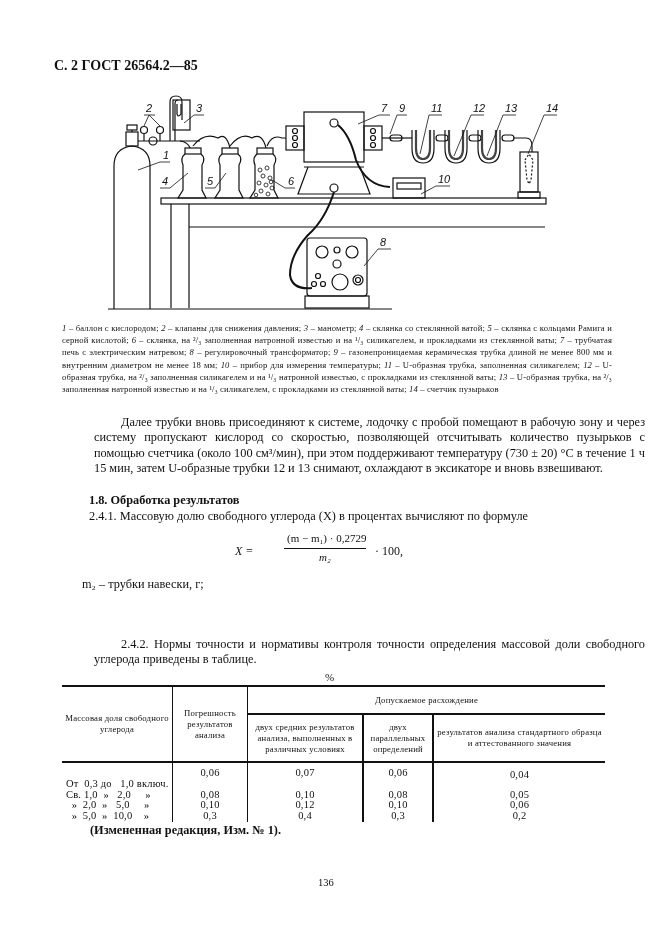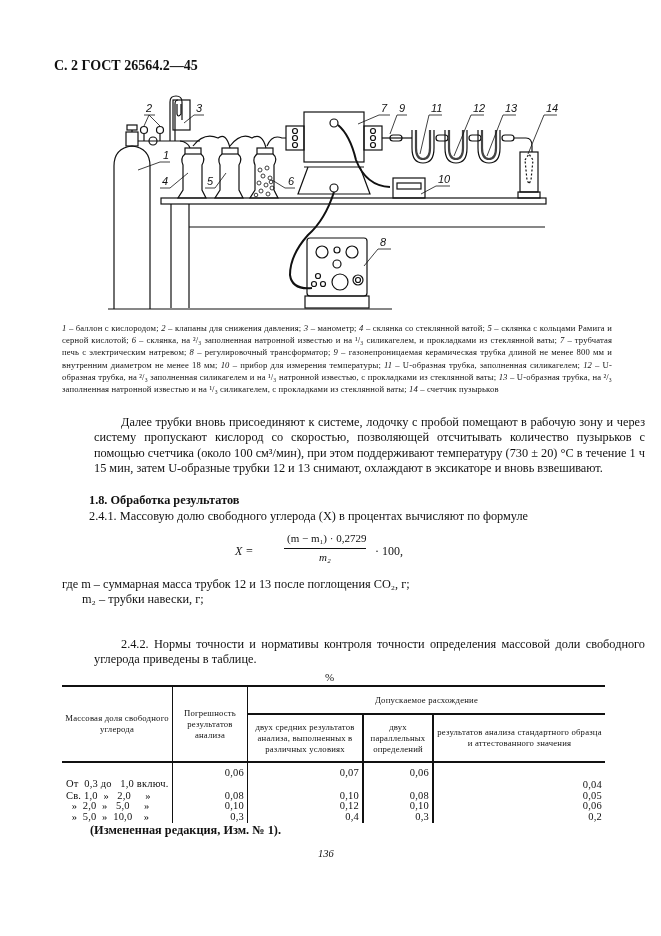--- a/index.html
+++ b/index.html
@@ -22,33 +22,33 @@
   .formula .bar { position: absolute; left: 49px; top: 16px; width: 82px; border-top: 1.3px solid #111; }
   .formula .den { position: absolute; left: 84px; top: 19px; font-size: 11px; font-style: italic; }
   .formula .tail { position: absolute; left: 140px; top: 12px; }
   .defs { left: 62px; top: 577px; font-size: 12.3px; line-height: 15px; }
   .defs div { white-space: nowrap; }
   .p242 { top: 637px; }
   .pct { left: 325px; top: 671px; font-size: 11px; }
   table.norms { position: absolute; left: 62px; top: 685px; width: 543px; border-collapse: collapse;
                 font-size: 8.7px; letter-spacing: 0.2px; }
   table.norms th { font-weight: normal; text-align: center; vertical-align: middle; line-height: 11px; padding: 2px 3px; }
-  table.norms td { text-align: right; font-size: 10.5px; line-height: 10.7px; padding: 0 3px; vertical-align: top; }
+  table.norms td { text-align: center; font-size: 10.5px; line-height: 10.7px; padding: 0 3px; vertical-align: top; }
   table.norms td.first { text-align: left; padding-left: 4px; }
   .bt { border-top: 2px solid #111; }
   .bb { border-bottom: 2px solid #111; }
   .bl { border-left: 1px solid #111; }
   .blt { border-left: 2px solid #111; }
   .amend { left: 90px; top: 823px; font-size: 12.3px; font-weight: bold; }
-  .pagenum { left: 318px; top: 848px; font-size: 10.5px; font-style: italic; }
+  .pagenum { left: 318px; top: 877px; font-size: 10.5px; }
 </style>
 </head>
 <body>
 
-<div class="abs header">С. 2 ГОСТ 26564.2—45</div>
+<div class="abs header">С. 2 ГОСТ 26564.2—85</div>
 
 <svg class="abs figure" viewBox="0 0 500 222" xmlns="http://www.w3.org/2000/svg" fill="none" stroke="#111" stroke-width="1.2">
 
   <g>
     <rect x="61" y="108" width="385" height="6" fill="#fff"></rect>
     <line x1="71" y1="114" x2="71" y2="218"></line>
     <line x1="89" y1="114" x2="89" y2="218"></line>
     <line x1="89" y1="137" x2="445" y2="137"></line>
   </g>
 
@@ -223,21 +223,20 @@
 
 <div class="abs formula">
   <span class="x">X =</span>
   <span class="num">(m − m₁) · 0,2729</span>
   <span class="bar"></span>
   <span class="den">m₂</span>
   <span class="tail">· 100,</span>
 </div>
 
 <div class="abs defs">
-  <div>где  m – суммарная масса трубок 12 и 13 после поглощения CO₂, г;</div>
   <div style="padding-left:20px">m₂ – трубки навески, г;</div>
 </div>
 
 <div class="abs para p242 indent">2.4.2. Нормы точности и нормативы контроля точности определения массовой доли свободного углерода приведены в таблице.</div>
 
 <div class="abs pct">%</div>
 
 <table class="norms">
   <thead>
     <tr class="bt">
@@ -250,21 +249,21 @@
       <th class="bb blt" style="width:62px">двух параллельных определений</th>
       <th class="bb blt">результатов анализа стандартного образца и аттестованного значения</th>
     </tr>
   </thead>
   <tbody>
     <tr>
       <td class="first" style="padding-top:16px;white-space:pre">От  0,3 до   1,0 включ.</td>
       <td class="bl" style="padding-top:5px">0,06</td>
       <td class="bl" style="padding-top:5px">0,07</td>
       <td class="blt" style="padding-top:5px">0,06</td>
-      <td class="blt" style="padding-top:17px">0,04</td>
+      <td class="blt" style="padding-top:7px">0,04</td>
     </tr>
     <tr>
       <td class="first" style="white-space:pre">Св. 1,0  »   2,0     »</td>
       <td class="bl">0,08</td>
       <td class="bl">0,10</td>
       <td class="blt">0,08</td>
       <td class="blt">0,05</td>
     </tr>
     <tr>
       <td class="first" style="white-space:pre">  »  2,0  »   5,0     »</td>

